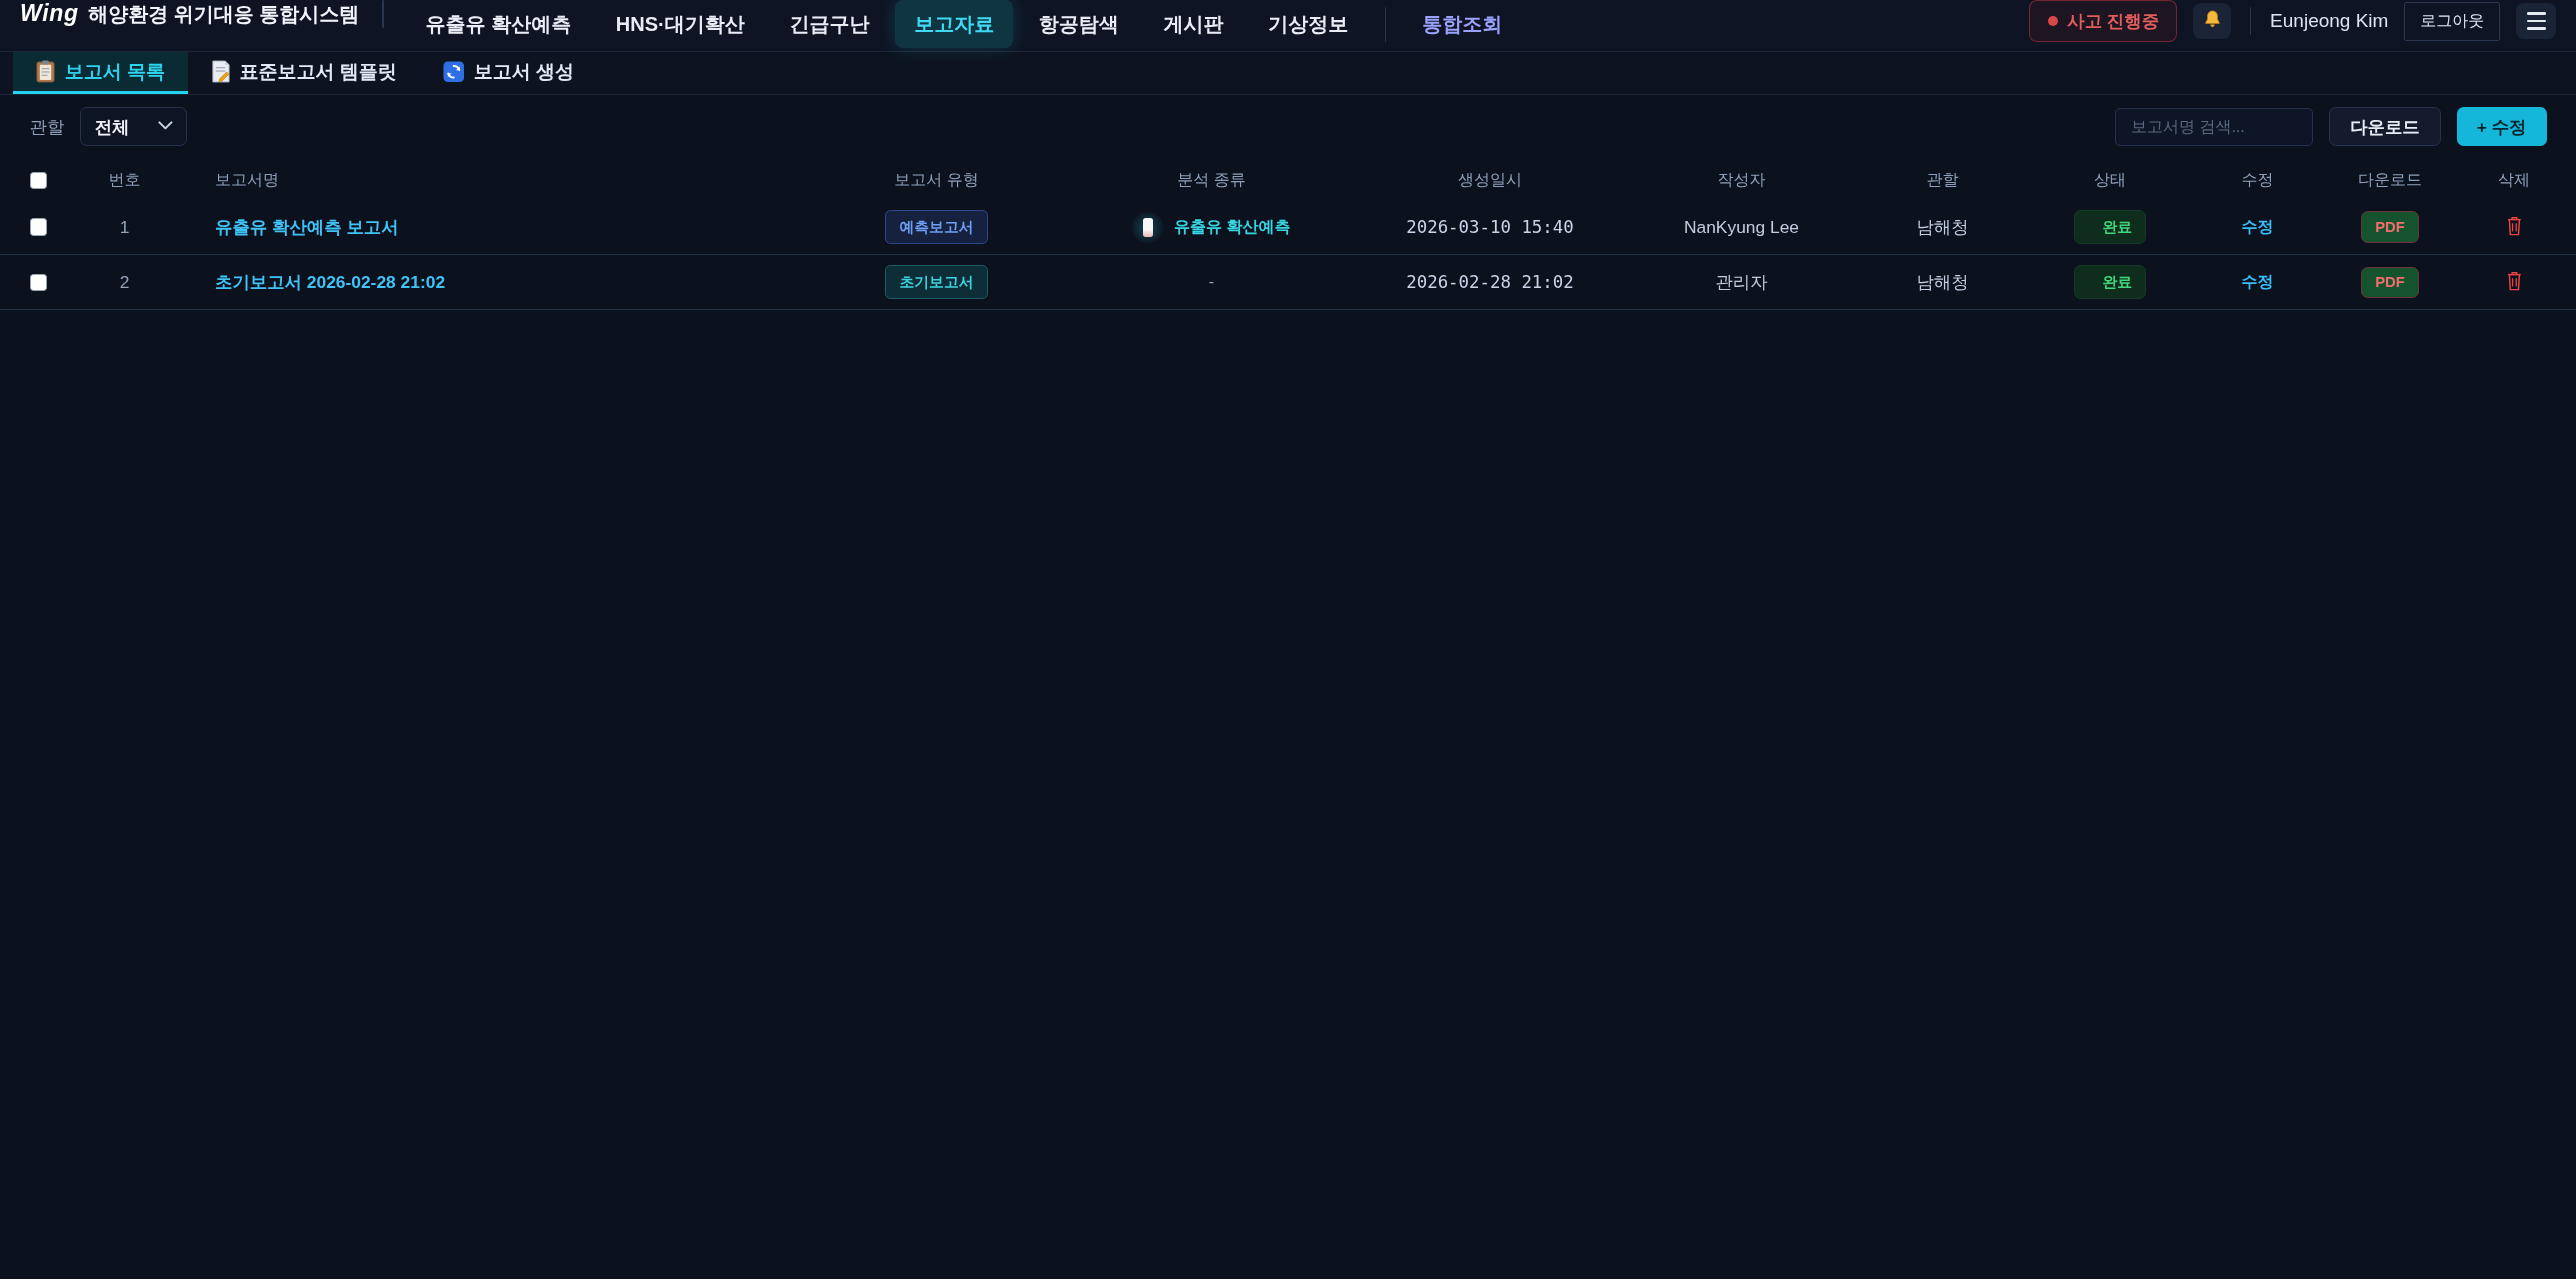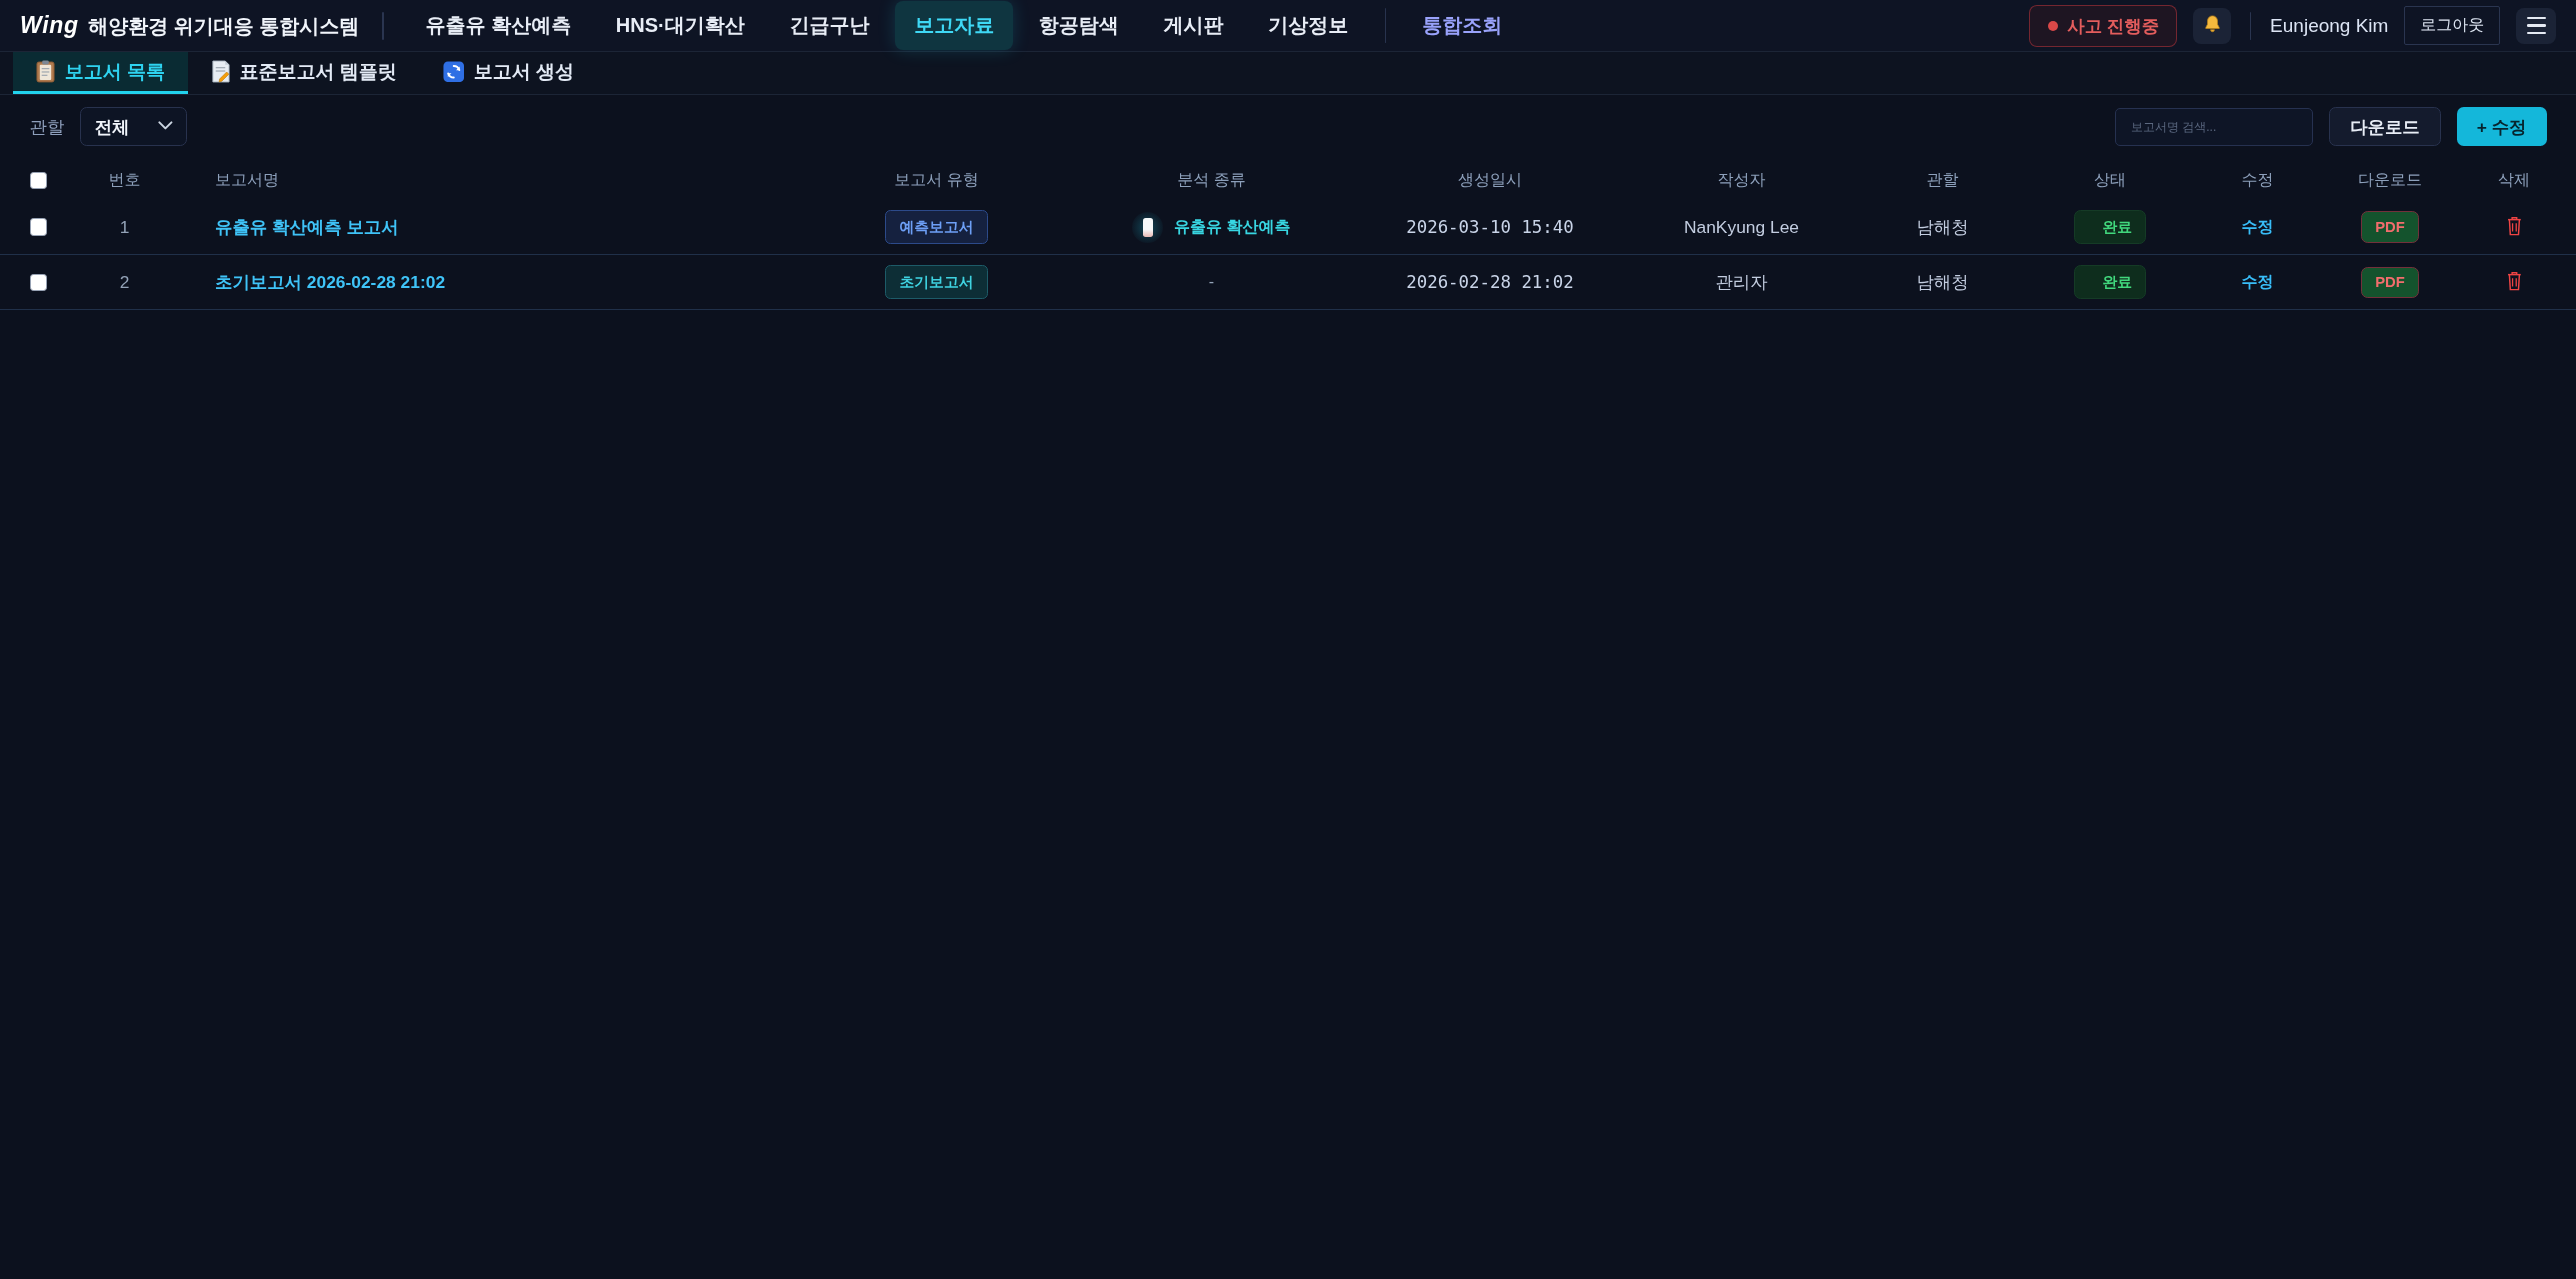--- a/index.html
+++ b/index.html
@@ -1,20 +1,20 @@
 <!DOCTYPE html>
 <html style="font-size:10.7px"><head>
 <meta charset="utf-8">
 <style>
   * { margin:0; padding:0; box-sizing:border-box; }
   html,body { width:2576px; height:1279px; background:#0c111e; overflow:hidden;
               font-family:"Liberation Sans","DejaVu Sans",sans-serif; color:#e2e8f0; }
 
   
-  .navbar { height:52px; display:flex; align-items:center; padding:0 20px;
+  .navbar { height:52px; display:flex; align-items:flex-start; padding:0 20px;
             background:#0e1424; border-bottom:1.3px solid #1c2536; }
   .brand { display:flex; align-items:baseline; gap:9.4px; white-space:nowrap; }
   .brand-mark { font-size:23px; font-weight:700; font-style:italic; letter-spacing:0.7px; color:#ffffff; }
   .brand-title { font-size:20px; font-weight:700; color:#f1f5fb; }
   .v-div { width:1.3px; height:28px; background:#2a3550; margin:0 23px; border-radius:1.3px; }
   .nav-items { display:flex; align-items:center; gap:6.7px; }
   .nav-item { font-size:20px; font-weight:700; color:#e8edf6; padding:10.7px 19px;
               border-radius:8px; cursor:pointer; white-space:nowrap; }
   .nav-item.active { background:#0f3540; color:#3fd8f5;
                      box-shadow:0 0 17.4px rgba(34,211,238,.18); }
@@ -45,21 +45,21 @@
 
   
   .filterbar { display:flex; align-items:center; gap:16px; padding:12px 29.5px 9.4px 29.5px; }
   .filter-label { font-size:17.4px; color:#8fa0bd; }
   .select { display:flex; align-items:center; justify-content:space-between; gap:12px;
             width:107px; height:39px; padding:0 13.4px; border:1.3px solid #28324e;
             border-radius:6.7px; background:#0d1424; cursor:pointer; }
   .select .val { font-size:17.4px; font-weight:700; color:#f1f5fb; }
   .spacer { flex:1; }
   .search-input { width:198px; height:38px; background:#0e1526; border:1.3px solid #263150;
-                  border-radius:5px; padding:0 14.8px; font-size:12px; color:#cbd5e1;
+                  border-radius:5px; padding:0 14.8px; font-size:16px; color:#cbd5e1;
                   font-family:inherit; outline:none; }
   .search-input::placeholder { color:#5b6880; }
   .btn-secondary { height:39px; padding:0 20px; background:#141b2d; border:1.3px solid #28324e;
                    border-radius:6.7px; font-size:17.4px; font-weight:700; color:#e8edf6;
                    cursor:pointer; font-family:inherit; }
   .btn-primary { height:39px; padding:0 20px; background:#14b7da; border:none;
                  border-radius:6.7px; font-size:17.4px; font-weight:700; color:#07242d;
                  cursor:pointer; font-family:inherit; }
 
   

